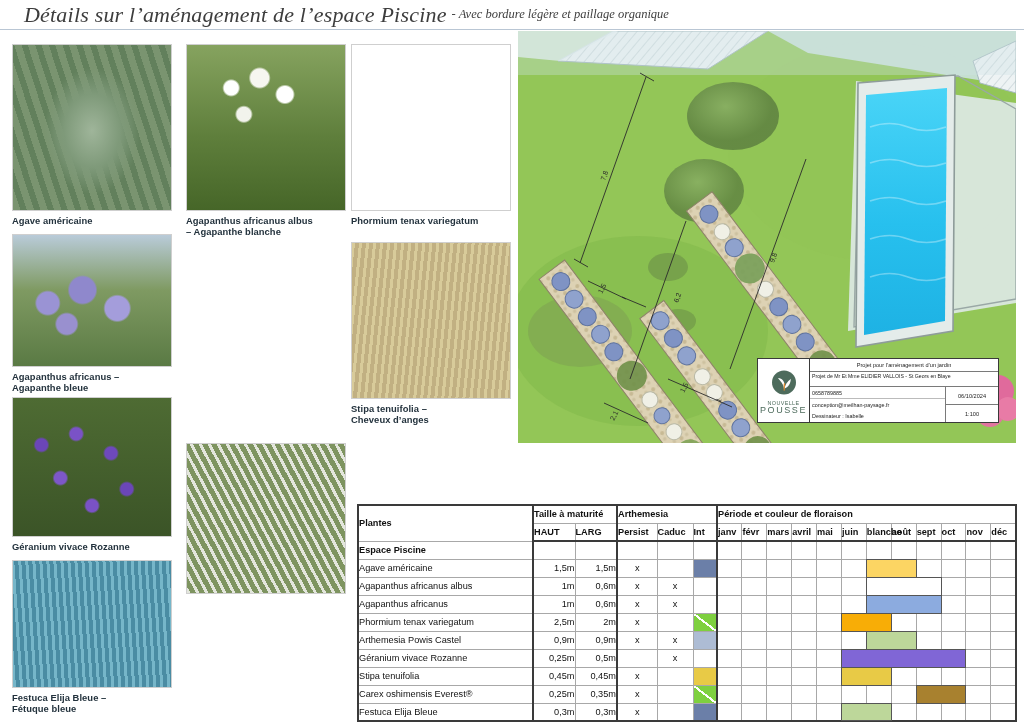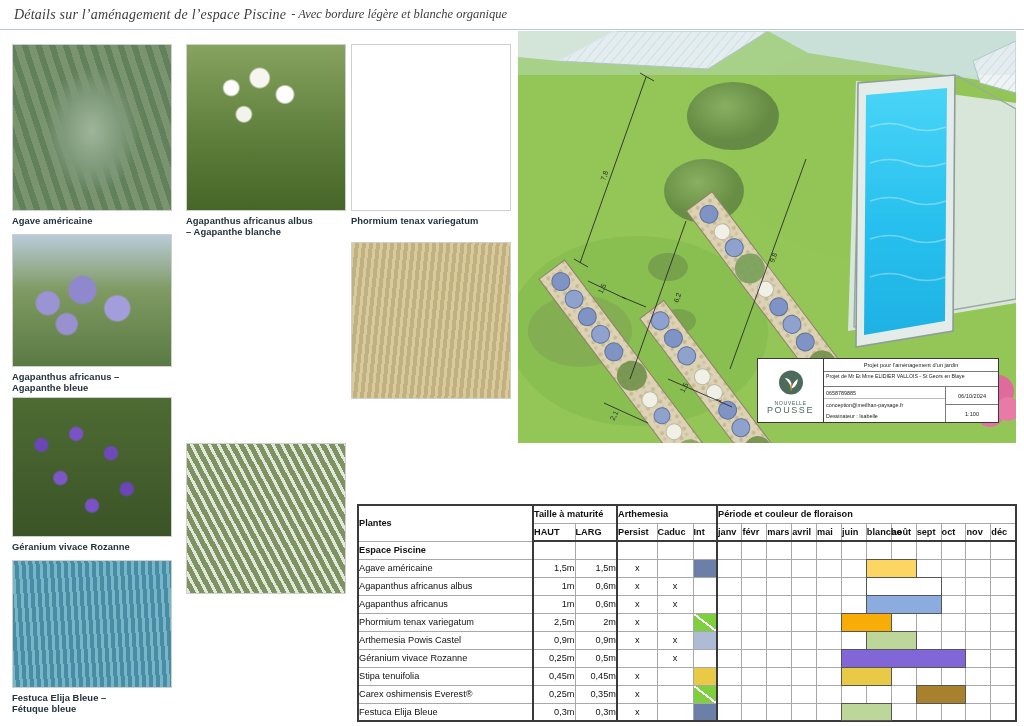--- a/index.html
+++ b/index.html
@@ -15,21 +15,21 @@
   .page { position:relative; width:1024px; height:726px; }
 
   
   .header {
     position:absolute; left:0; top:0; width:1024px; height:30px;
     border-bottom:1px solid #b9c6d4;
     padding-left:14px; display:flex; align-items:center;
   }
   .header-title {
     font-family:"Liberation Serif", serif;
-    font-style:italic; font-size:14px; color:#3d3d3d; letter-spacing:.2px;
+    font-style:italic; font-size:22px; color:#3d3d3d; letter-spacing:.2px;margin-left:10px;
   }
   .header-sub {
     font-family:"Liberation Serif", serif;
     font-style:italic; font-size:12.5px; color:#3d3d3d; margin-left:5px;
   }
   .card { position:absolute; }
   .photo {
     border:1px solid #cfcfcf;
     background-size:cover; background-position:center;
     overflow:hidden; position:relative;
@@ -134,21 +134,21 @@
     background:linear-gradient(to top right, rgba(0,0,0,0) calc(50% - 1px), #ffffff calc(50% - 1px), #ffffff calc(50% + 1px), rgba(0,0,0,0) calc(50% + 1px));
   }
 </style>
 </head>
 <body>
 
 <div class="page">
 
   <div class="header">
     <span class="header-title">Détails sur l’aménagement de l’espace Piscine</span>
-    <span class="header-sub">- Avec bordure légère et blanche organique</span>
+    <span class="header-sub">- Avec bordure légère et paillage organique</span>
   </div>
 
   <div class="card" style="left:12px; top:44px;">
     <div class="photo ph-agave" style="width:160px;height:167px;"></div>
     <div class="caption">Agave américaine</div>
   </div>
 
   <div class="card" style="left:12px; top:234px;">
     <div class="photo ph-agapanthus-blue" style="width:160px;height:133px;"></div>
     <div class="caption">Agapanthus africanus –<br>Agapanthe bleue</div>
@@ -174,20 +174,21 @@
     <div class="photo ph-carex" style="width:160px;height:151px;"></div>
   </div>
 
   <div class="card" style="left:351px; top:44px;">
     <div class="photo ph-phormium" style="width:160px;height:167px;"></div>
     <div class="caption">Phormium tenax variegatum</div>
   </div>
 
   <div class="card" style="left:351px; top:242px;">
     <div class="photo ph-stipa" style="width:160px;height:157px;"></div>
+    <div class="caption">Stipa tenuifolia –<br>Cheveux d’anges</div>
   </div>
 
   <div class="plan">
     <svg width="498" height="412" viewBox="0 0 498 412" xmlns="http://www.w3.org/2000/svg">
       <defs>
         <pattern id="mulchPat" width="10" height="10" patternUnits="userSpaceOnUse" patternTransform="rotate(-38)">
           <rect width="10" height="10" fill="#ddd2b4"></rect>
           <circle cx="3" cy="3" r="2.1" fill="#c7b994"></circle>
           <circle cx="8" cy="7" r="1.8" fill="#cdc1a0"></circle>
         </pattern>
@@ -308,21 +309,21 @@
         <circle cx="62" cy="30" r="16" fill="#e06a9c"></circle>
         <circle cx="30" cy="40" r="16" fill="#f09ec0"></circle>
         <circle cx="54" cy="52" r="14" fill="#e2749f"></circle>
         <circle cx="10" cy="48" r="12" fill="#ec8bb2"></circle>
         <circle cx="38" cy="26" r="11" fill="#f5b2cd"></circle>
         <circle cx="72" cy="48" r="12" fill="#e87ba6"></circle>
       </g>
     </svg>
 
     <div style="position:absolute; left:239px; top:327px; width:242px; height:65px; background:#fff; border:1px solid #3a3a3a; display:flex;">
-      <div style="width:66px; border-right:1px solid #3a3a3a; display:flex; flex-direction:column; align-items:center; justify-content:center; padding-top:2px;">
+      <div style="width:52px; border-right:1px solid #3a3a3a; display:flex; flex-direction:column; align-items:center; justify-content:center; padding-top:2px;">
         <svg width="30" height="30" viewBox="0 0 40 40">
           <circle cx="20" cy="18" r="16" fill="#4d6b5c"></circle>
           <path d="M20 27 C20 20, 14 15, 12 12 C18 12, 21 17, 21 23 Z" fill="#ffffff"></path>
           <path d="M21 25 C22 19, 27 15, 29 13 C29 19, 26 24, 21 26 Z" fill="#ffffff"></path>
           <path d="M19.6 29 L19.6 21 C19.6 19, 21 17.5, 21.6 20 L20.8 29 Z" fill="#e08a2e"></path>
         </svg>
         <div style="font-size:5.4px; letter-spacing:.4px; color:#4d6b5c; margin-top:1px;">NOUVELLE</div>
         <div style="font-size:9px; letter-spacing:1.6px; color:#4d6b5c; line-height:9px;">POUSSE</div>
       </div>
       <div style="flex:1; display:flex; flex-direction:column;">

